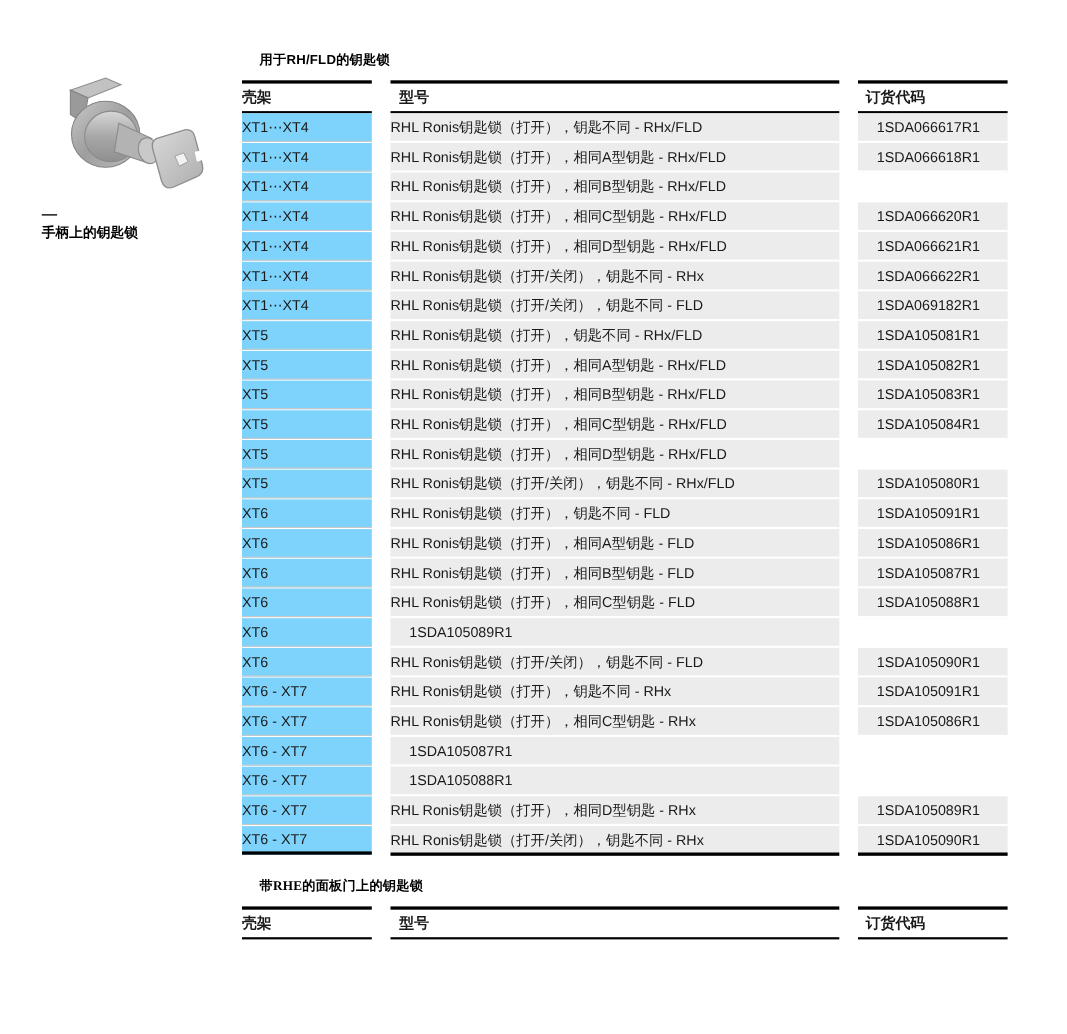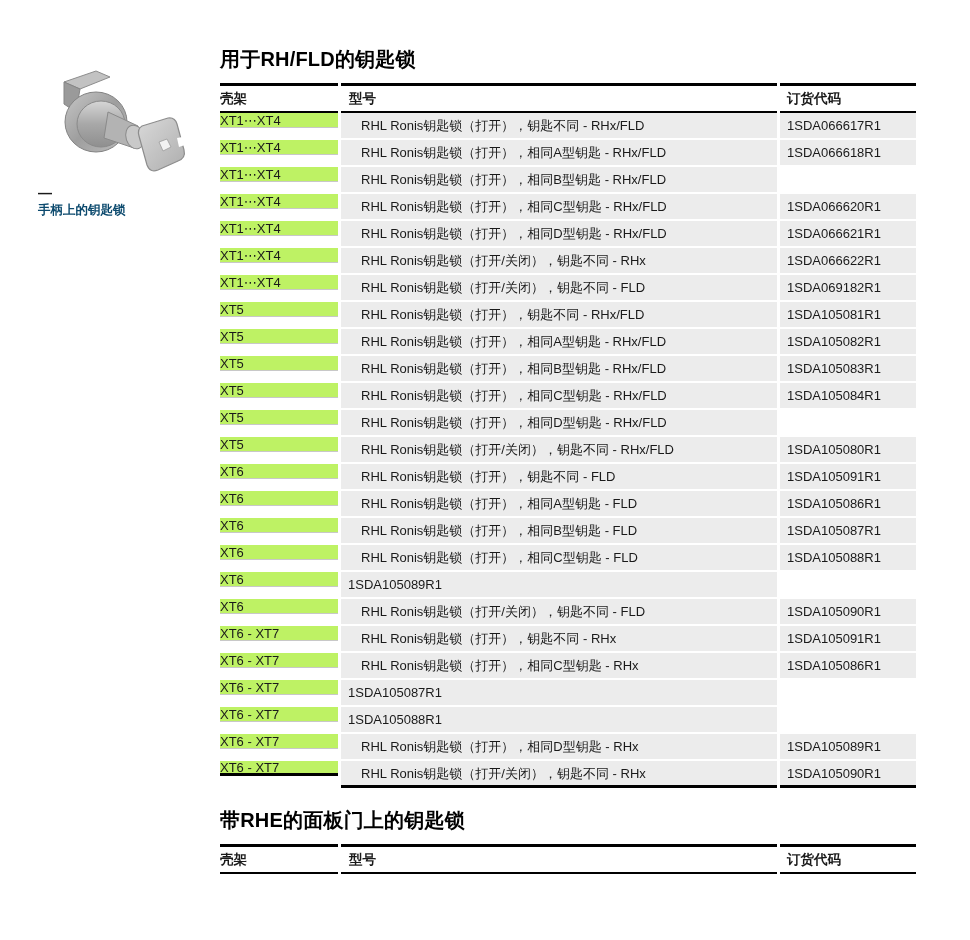--- a/index.html
+++ b/index.html
@@ -24,74 +24,74 @@
     margin-top: 6px;
     font-size: 14px;
     font-weight: 700;
     line-height: 10px;
     color: #1a1a1a;
   }
   .cap-text {
     margin-top: 4px;
     font-size: 12.5px;
     font-weight: 600;
-    color: #0c4a6e;
+    color: #000000;
   }
 
   
   .content {
     position: absolute;
     left: 220px; top: 46px;
     width: 696px;
   }
   .tbl-title {
-    margin: 0 0 10px 0;
-    font-size: 20px;
+    margin: 0 0 10px 16px;
+    font-size: 12px;
     font-weight: 700;
     color: #000;
     letter-spacing: .2px;
   }
-  .section2 { margin-top: 19px; }
+  .section2 { margin-top: 19px; font-family: Liberation Serif, serif; }
 
   .tbl { width: 696px; }
   .row {
     display: grid;
     grid-template-columns: 118px 1fr 136px;
-    column-gap: 3px;
+    column-gap: 17px;
   }
   .cell {
     box-sizing: border-box;
     display: flex;
     align-items: center;
     font-size: 13px;
     line-height: 15px;
     white-space: nowrap;
     overflow: hidden;
   }
   .head .cell {
     height: 30px;
     font-weight: 700;
     font-size: 13.5px;
     border-top: 3px solid #000;
     border-bottom: 2px solid #000;
     background: #fff;
   }
   .body .cell.c-frame {
-    height: 15px;
-    background: #bef264;
+    height: 26px;
+    background: #7dd3fc;
     border-bottom: 1px solid #c8c8c8;
   }
   .body .cell.c-model,
   .body .cell.c-code {
     height: 27px;
     background: #ececec;
     border-bottom: 2px solid #ffffff;
   }
-  .body .cell.c-model { padding-left: 20px; }
-  .body .cell.c-code  { padding-left: 7px; }
+  .body .cell.c-model { padding-left: 0; }
+  .body .cell.c-code  { padding-left: 17px; }
   .head .cell.c-model { padding-left: 8px; }
   .head .cell.c-code  { padding-left: 7px; }
   .body:last-child .cell,
   .body:last-child .cell.c-frame {
     border-bottom: 3px solid #000;
   }
 </style>
 </head>
 <body>
 

